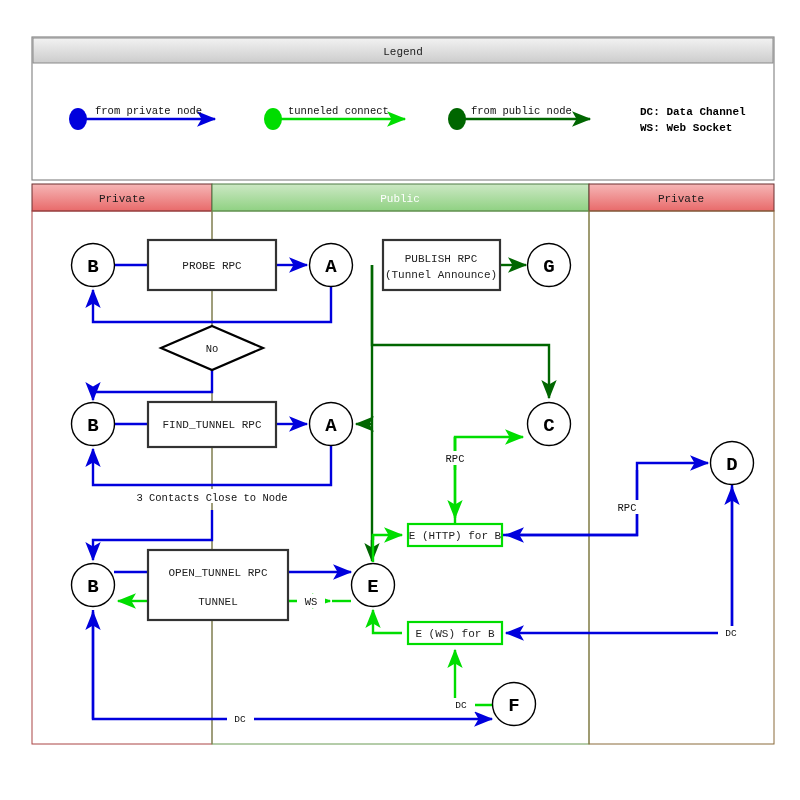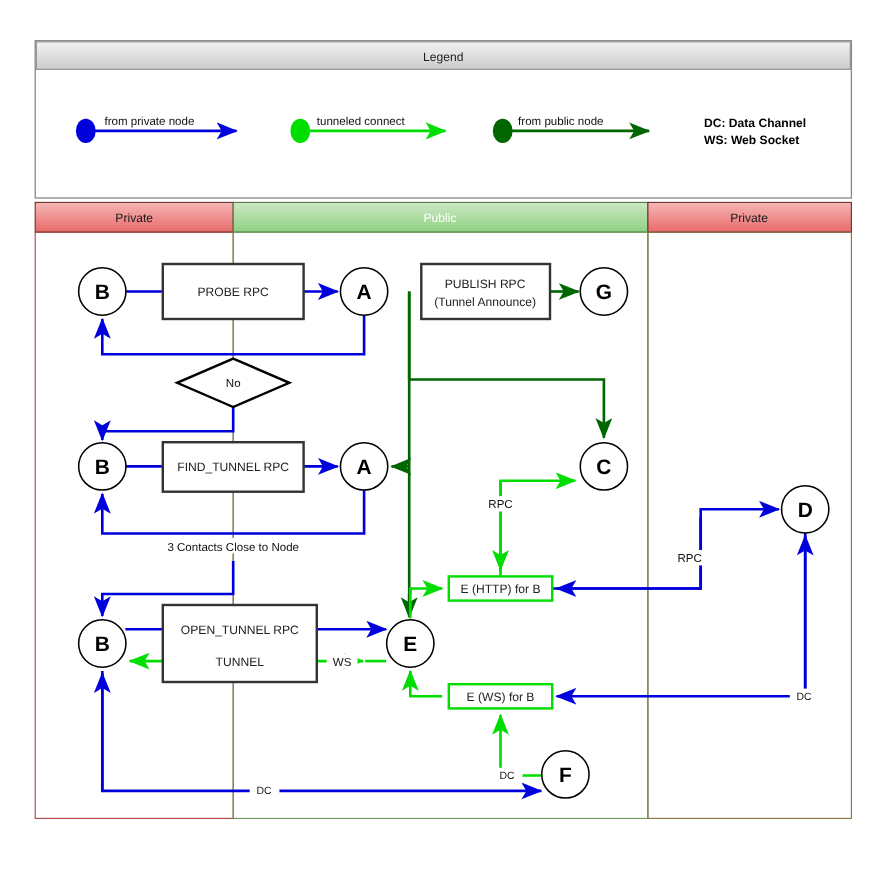--- a/index.html
+++ b/index.html
@@ -1,17 +1,17 @@
 <!DOCTYPE html>
 <html><head>
 <meta charset="utf-8">
 <style>
   html,body{margin:0;padding:0;background:#ffffff;}
   body{width:800px;height:800px;font-family:"Liberation Sans",sans-serif;overflow:hidden;}
-  #root{position:relative;width:676px;height:800px;}
+  #root{position:relative;width:676px;height:800px;font-family:Liberation Mono, monospace;}
   svg#canvas{position:absolute;left:0;top:0;width:800px;height:800px;display:block;}
   .legend-title-txt{font-size:11px;fill:#222;}
   .legend-item-txt{font-size:10.5px;fill:#111;}
   .abbr-txt{font-size:11px;font-weight:bold;fill:#000;}
   .col-hdr-txt{font-size:11px;}
   .node-txt{font-size:19px;font-weight:bold;fill:#000;}
   .box-txt{font-size:11px;fill:#222;}
   .edge-lbl{font-size:10.5px;fill:#111;}
   .small-lbl{font-size:9.5px;fill:#111;}
 </style>

